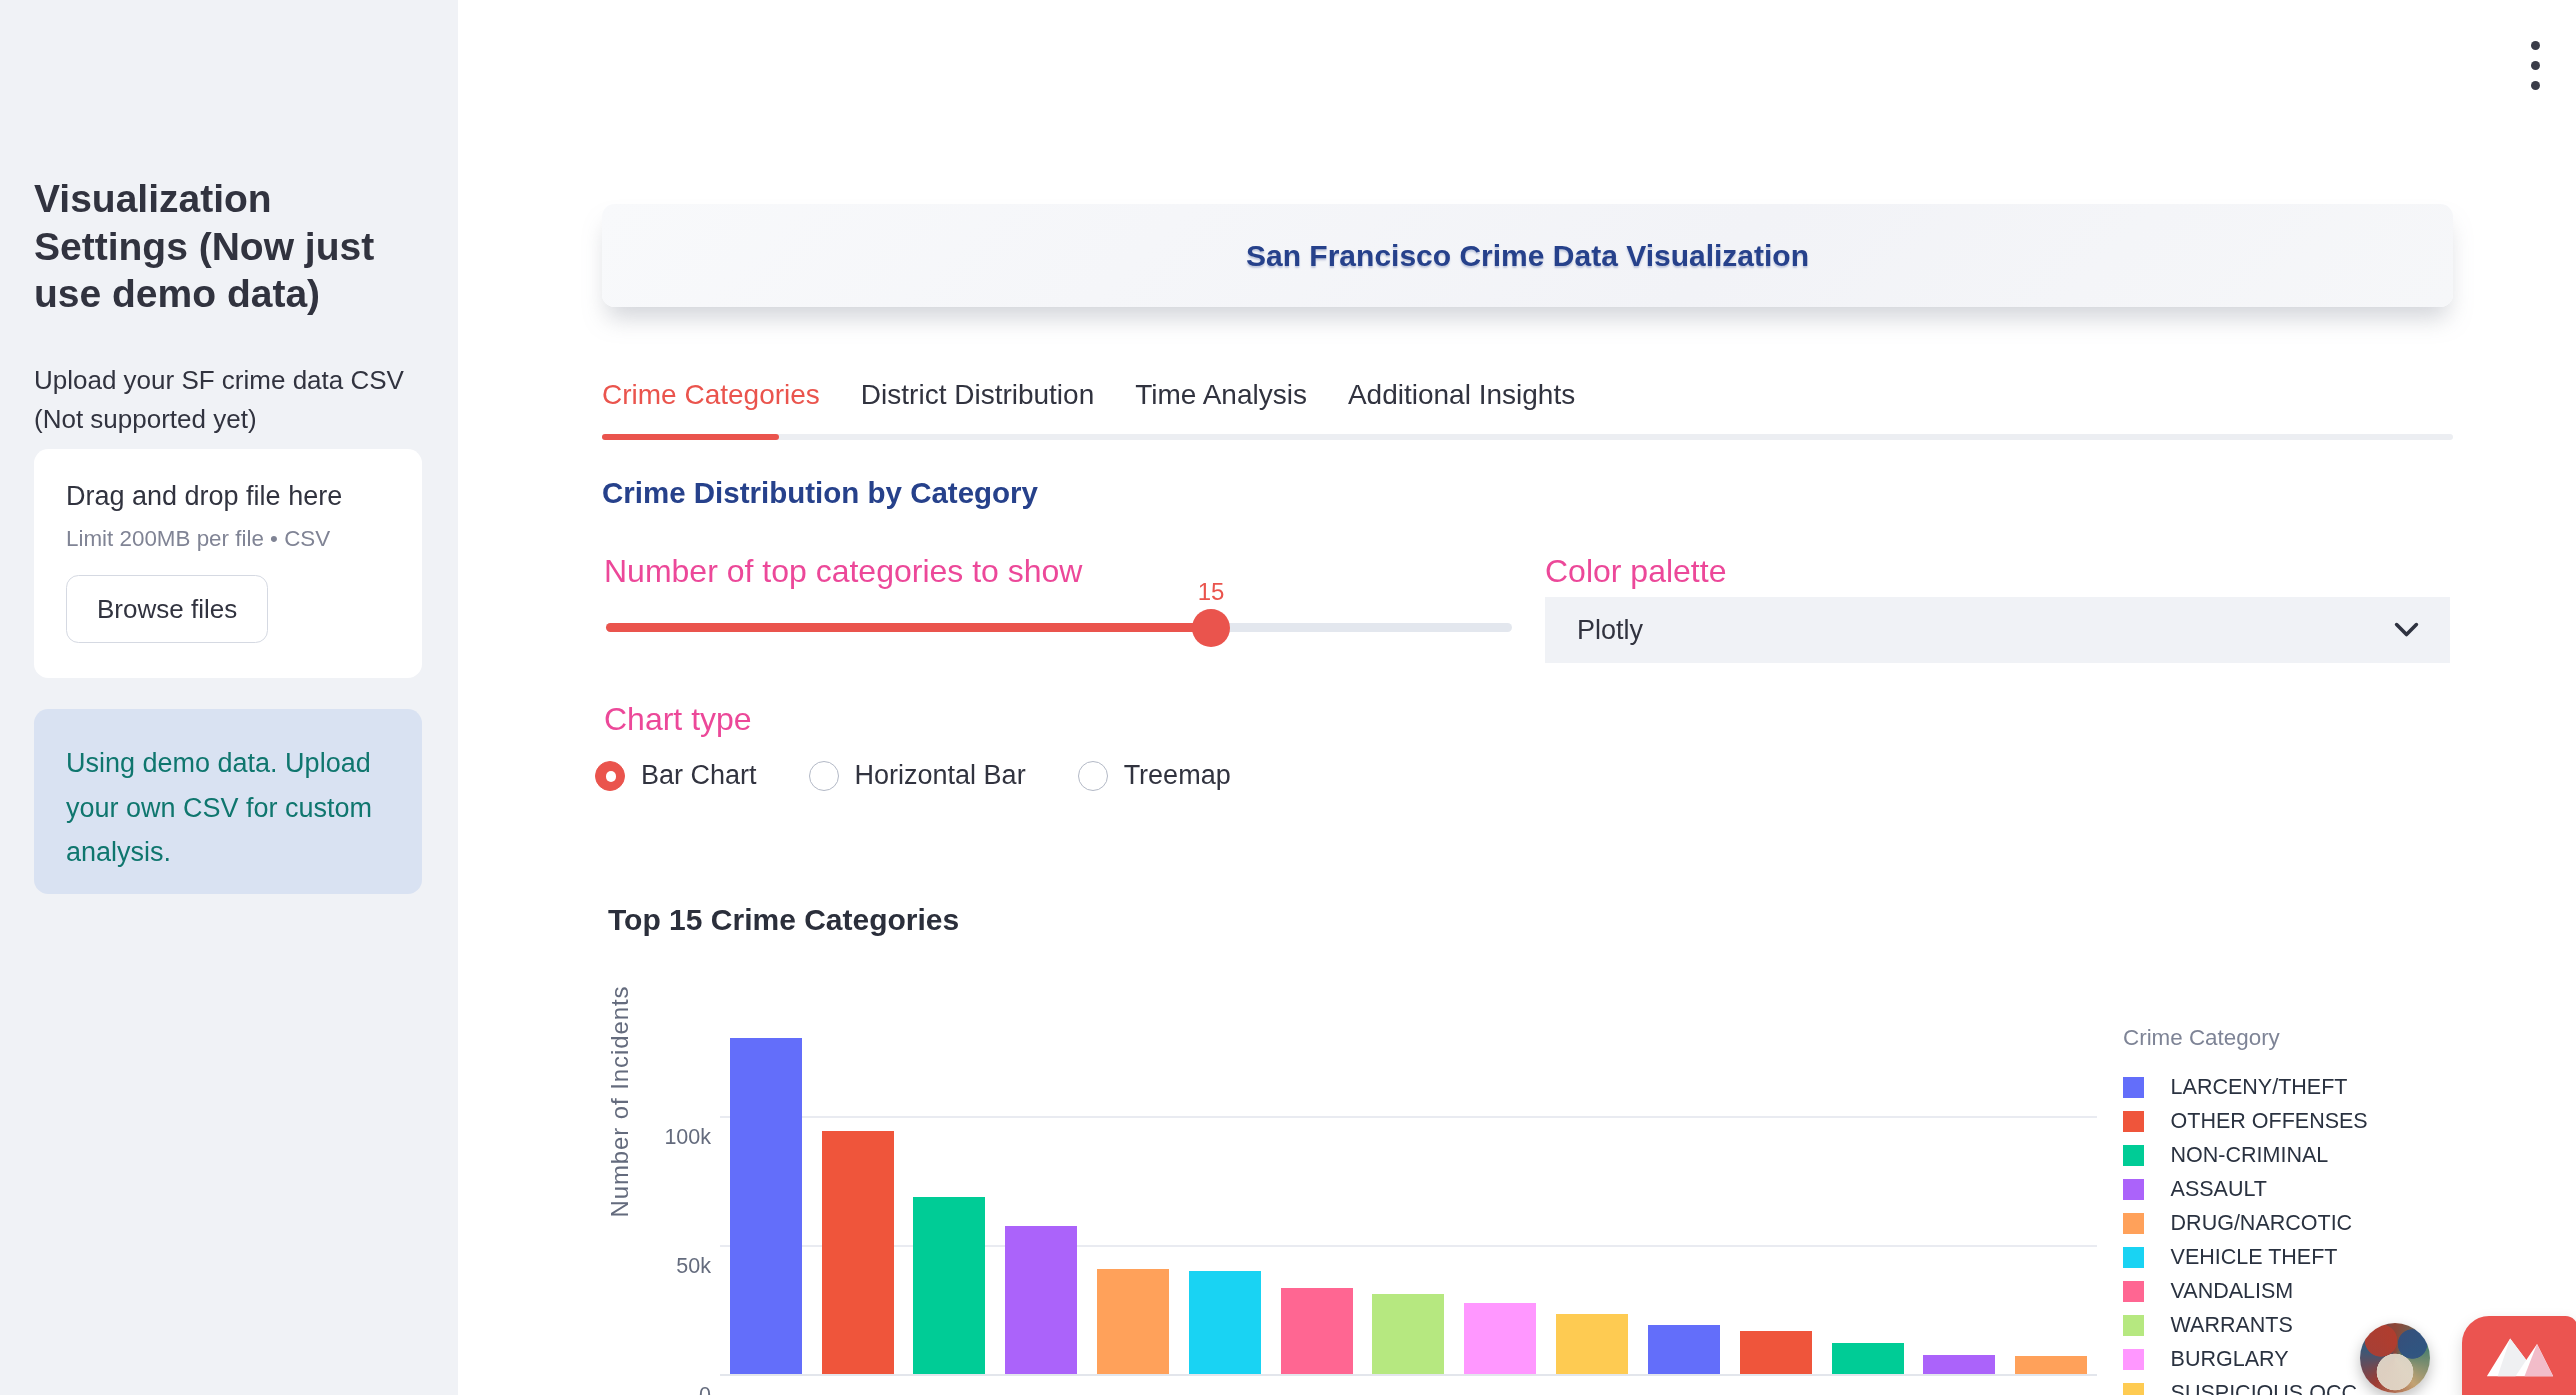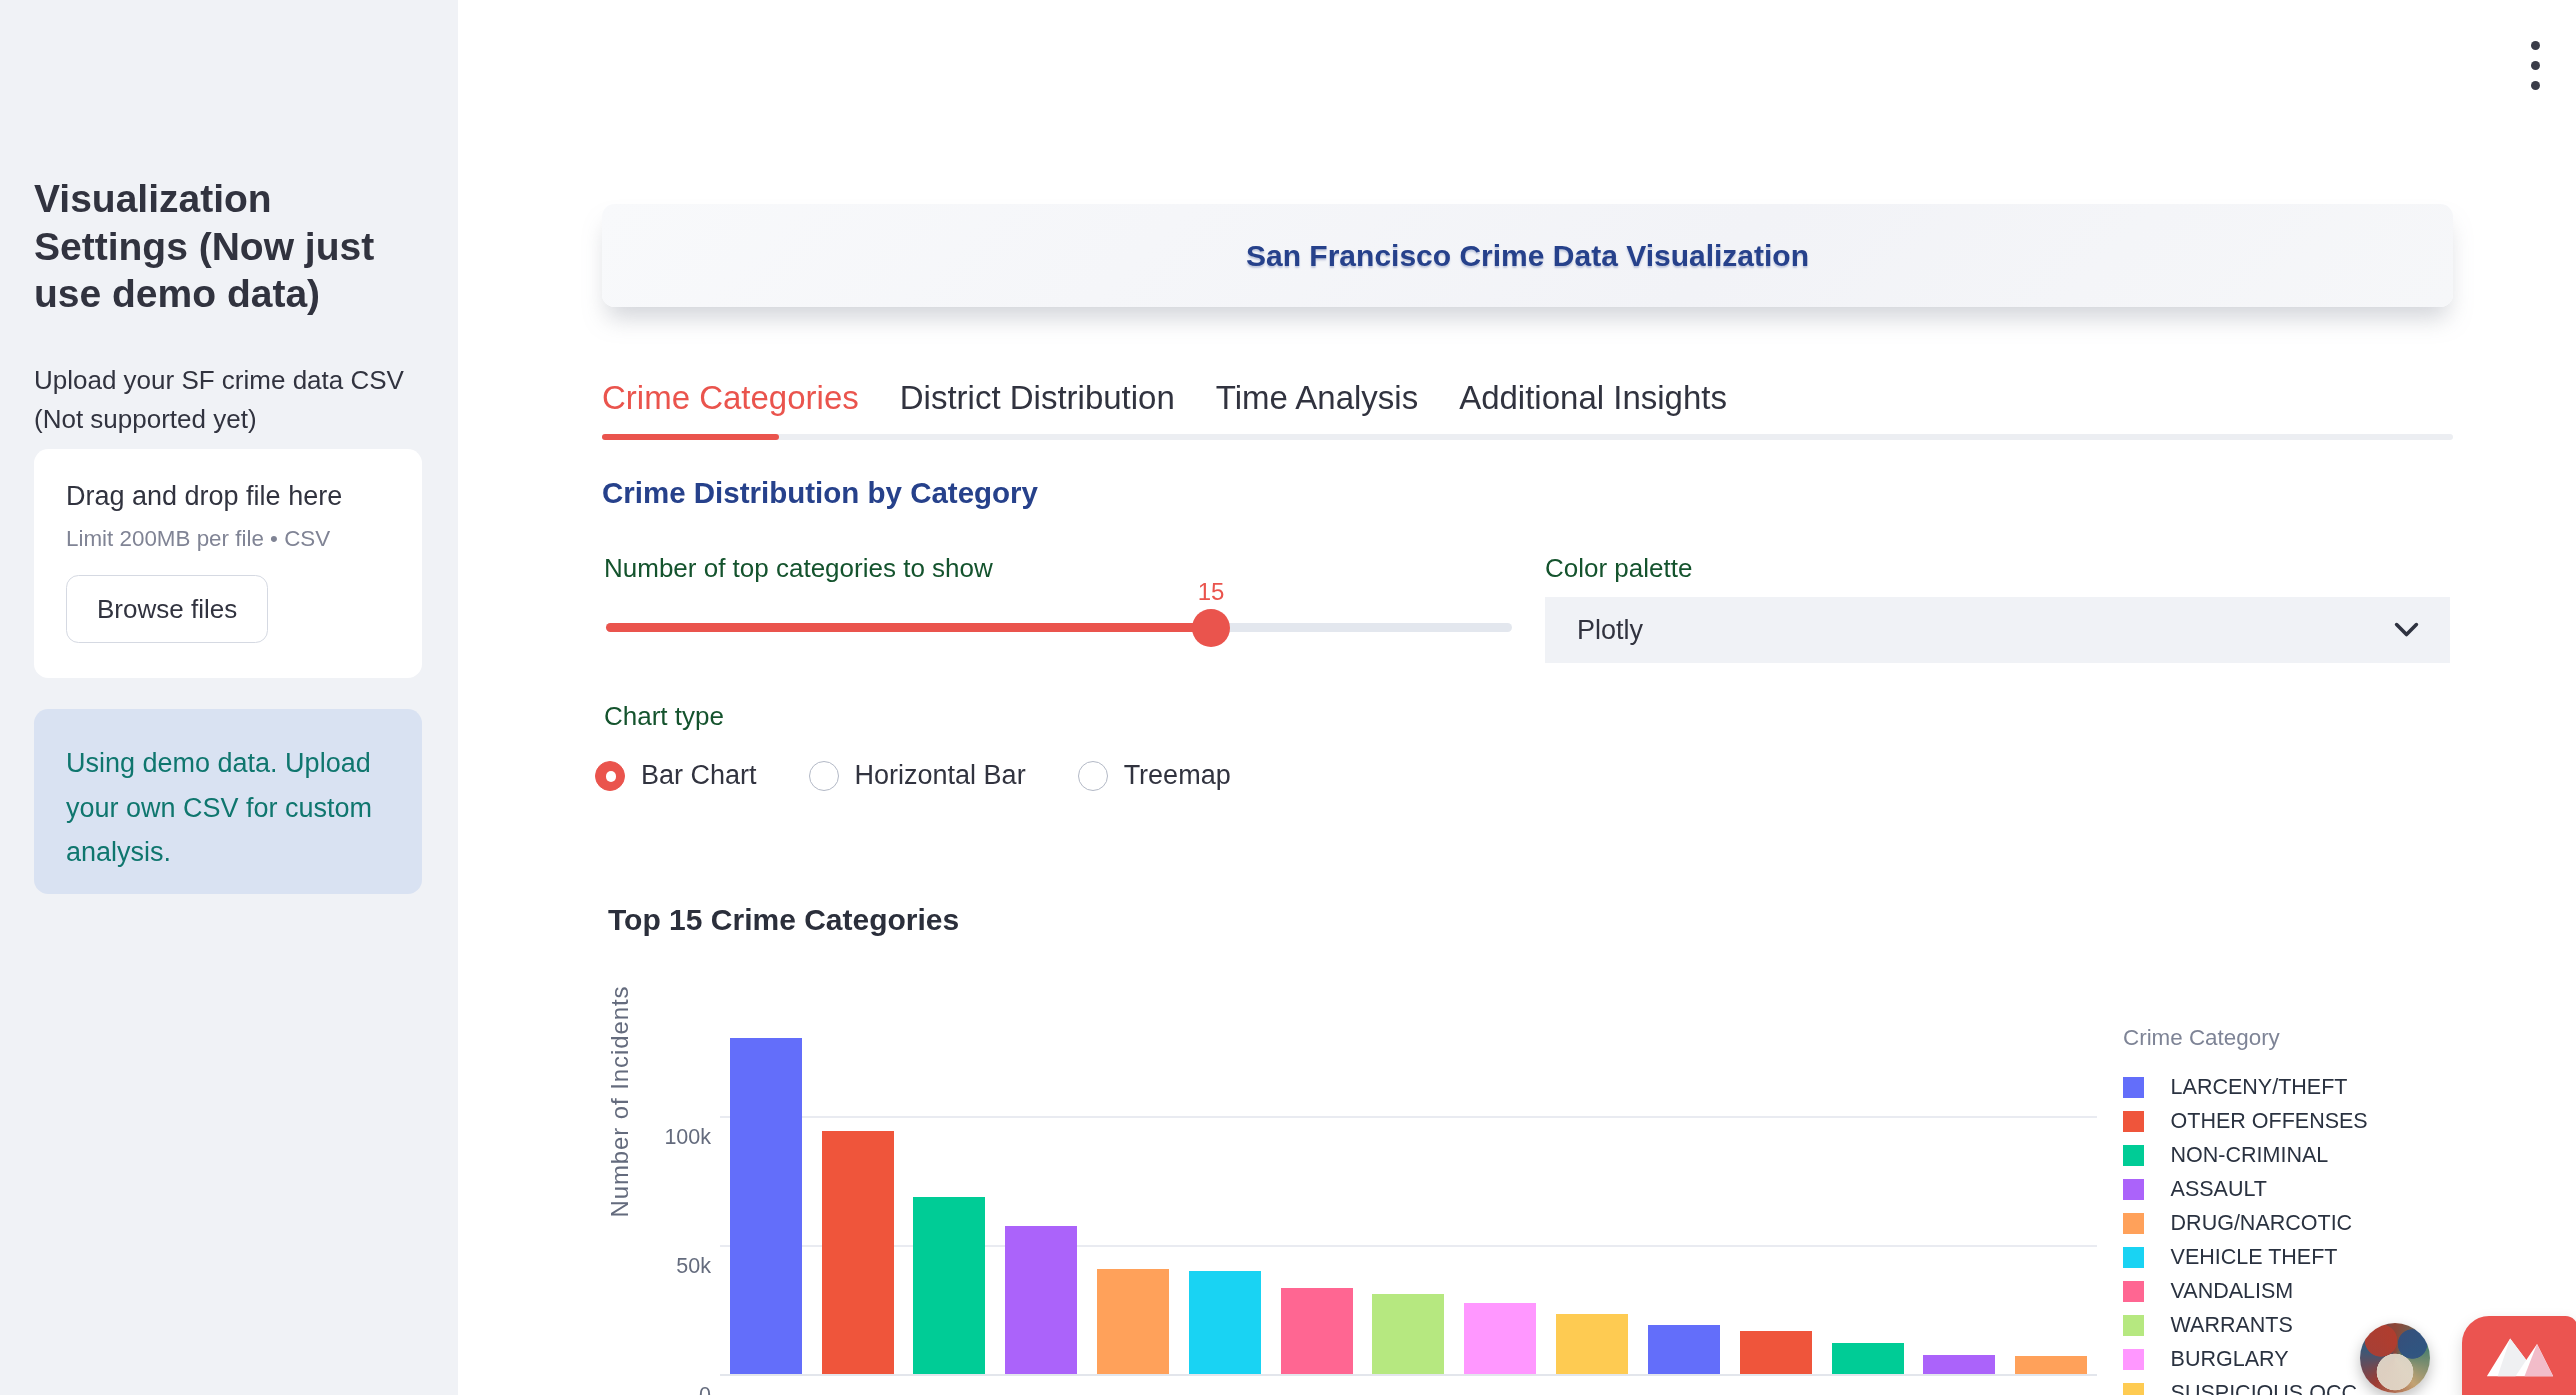--- a/index.html
+++ b/index.html
@@ -25,30 +25,30 @@
 
   
   .title-card { position:absolute; left:602px; top:204px; width:1851px; height:103px; border-radius:12.5px;
     background:linear-gradient(135deg,#f8f9fb 0%,#f2f3f7 60%,#f6f7f9 100%);
     box-shadow:0 16px 23px -5.4px rgba(130,135,150,0.35);
     display:flex; align-items:center; justify-content:center; }
   .title-card h1 { font-size:30px; font-weight:bold; color:#26418B; text-shadow:0 1.8px 1.8px rgba(38,65,139,0.25); }
 
   
   .tabs { position:absolute; left:602px; top:379px; display:flex; gap:41px; }
-  .tab { font-size:33px; color:#31333F; padding-bottom:23px; cursor:pointer; white-space:nowrap;text-align:center; }
+  .tab { font-size:28px; color:#31333F; padding-bottom:23px; cursor:pointer; white-space:nowrap;text-align:center; }
   .tab.active { color:#EA544D; }
   .tab-divider { position:absolute; left:602px; top:434px; width:1851px; height:6.3px; background:#ECEEF2; border-radius:3.6px; }
   .tab-underline { position:absolute; left:602px; top:434px; width:177px; height:6.3px; background:#EA544D; border-radius:3.6px; }
 
   
   .section-h { position:absolute; left:602px; top:476px; font-size:29.5px; font-weight:bold; color:#26418B; }
 
   
-  .ctl-label { position:absolute; font-size:26px; color:#14532d; }
+  .ctl-label { position:absolute; font-size:32px; color:#ec4899; }
   .lbl-slider { left:604px; top:553px; }
   .lbl-palette { left:1545px; top:553px; }
   .lbl-charttype { left:604px; top:701px; }
 
   .slider { position:absolute; left:606px; top:590px; width:906px; height:81px; }
   .slider .track { position:absolute; left:0; top:33px; width:100%; height:9px; border-radius:5.4px; background:#E3E7EE; }
   .slider .fill { position:absolute; left:0; top:33px; width:605px; height:9px; border-radius:5.4px; background:#EA544D; }
   .slider .thumb { position:absolute; left:586px; top:19px; width:38px; height:38px; border-radius:50%; background:#EA544D; cursor:pointer; }
   .slider .value { position:absolute; left:605px; top:-12.5px; transform:translateX(-50%); font-size:24px; color:#EA544D;text-align:center; }
 

